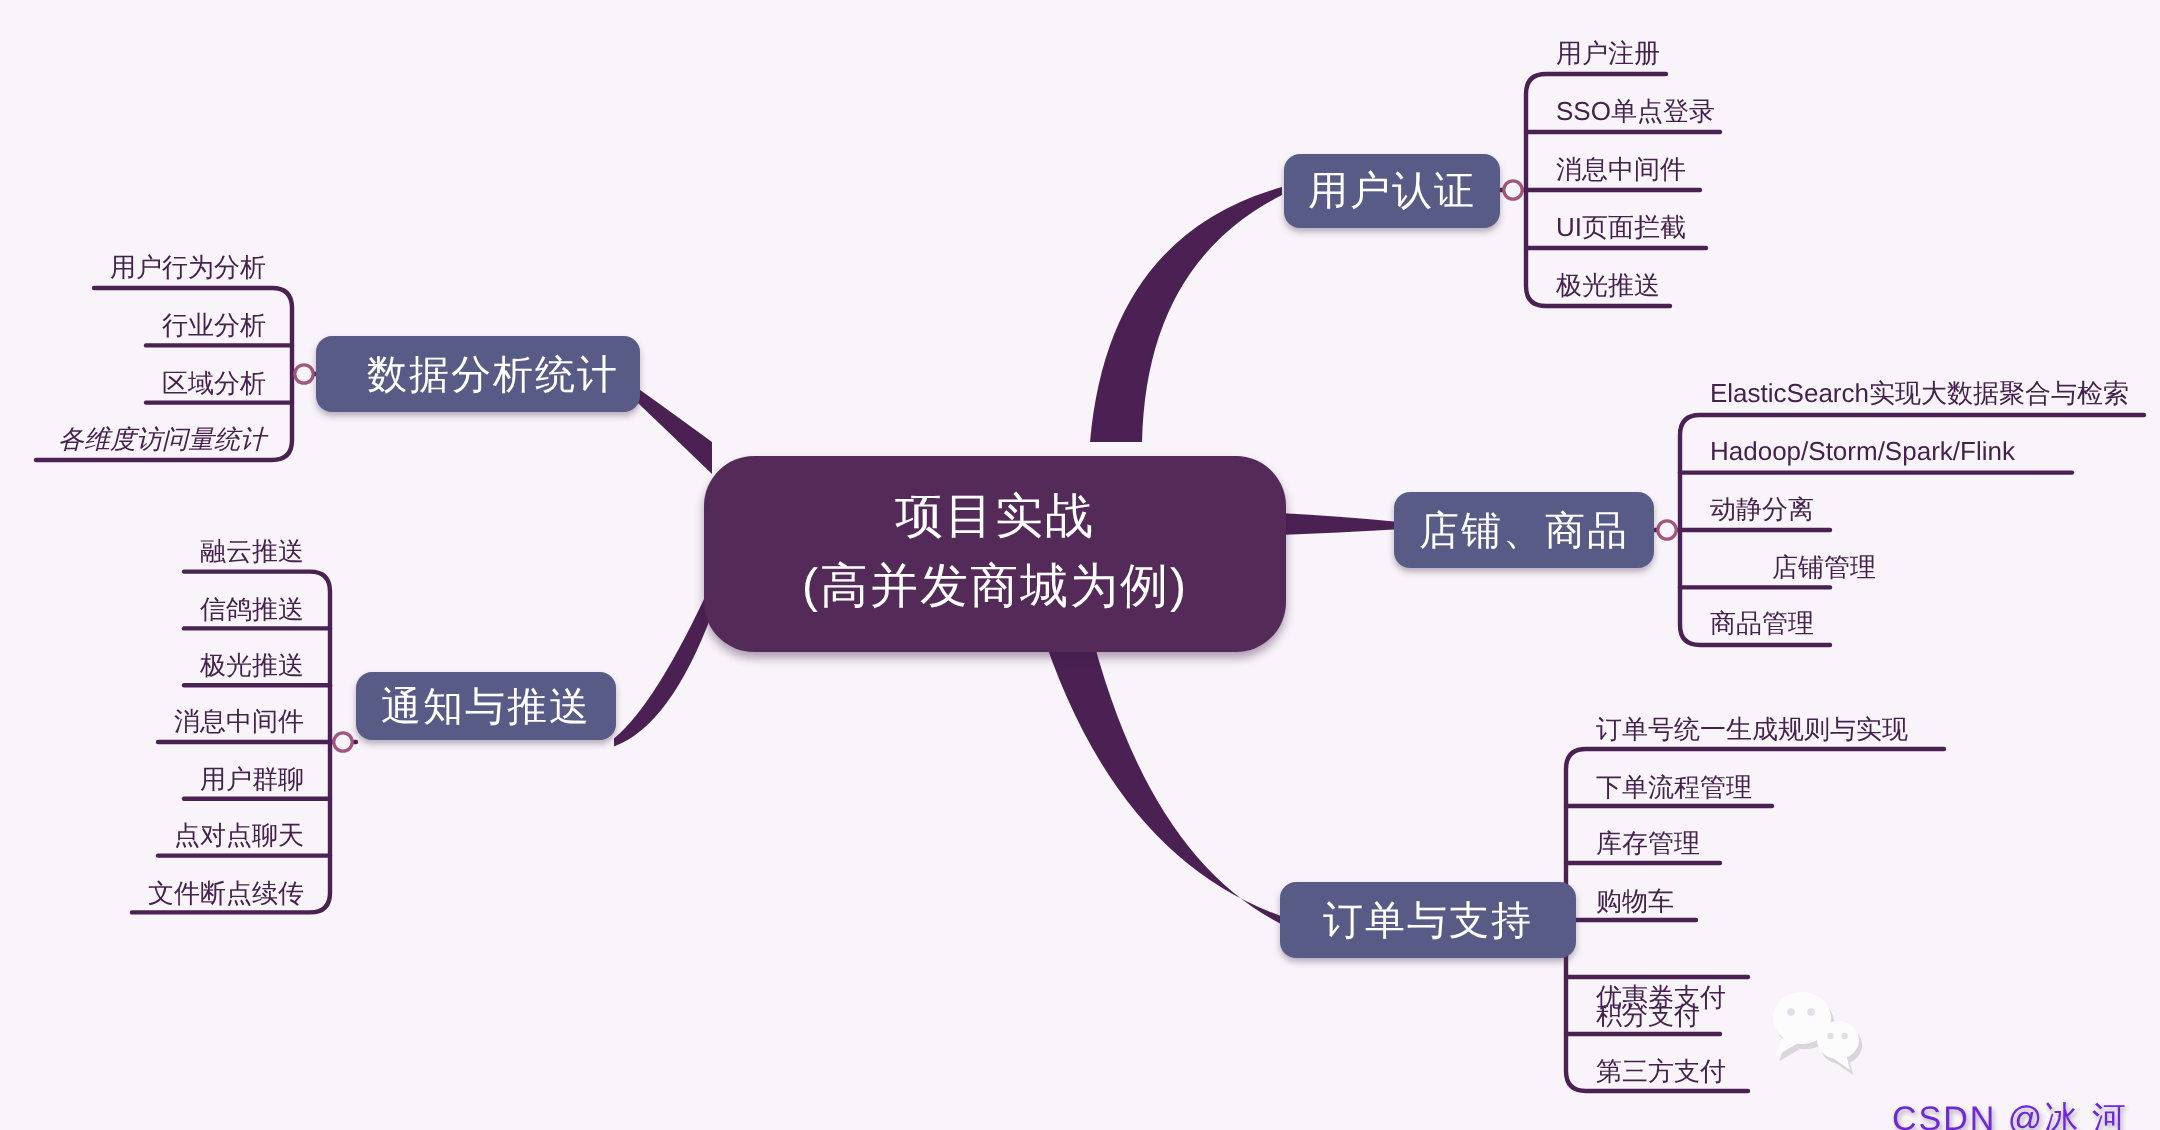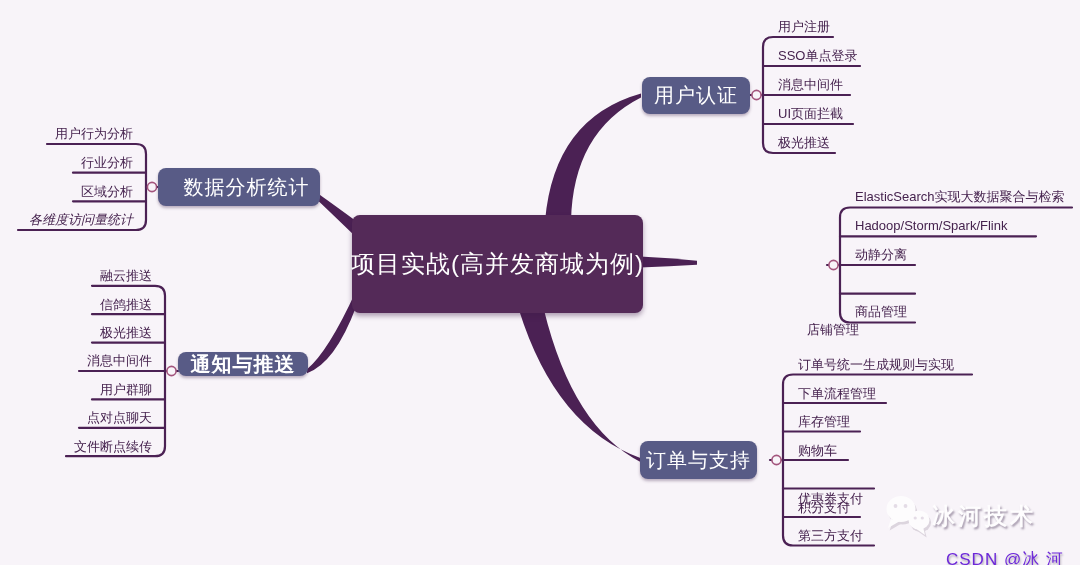--- a/index.html
+++ b/index.html
@@ -10,23 +10,24 @@
   }
   svg.wires{position:absolute;left:0;top:0;width:1080px;height:565px;}
   .node{
     position:absolute;display:flex;align-items:center;justify-content:center;
     background:#585b86;color:#ffffff;border-radius:8px;
     font-size:20px;letter-spacing:1px;white-space:nowrap;
     box-shadow:0 2px 3px rgba(70,40,80,.35);
     cursor:default;
   }
   .root-node{
-    background:#542a58;border-radius:8px;
+    background:#542a58;border-radius:25px;flex-direction:column;
     font-size:24px;line-height:1.45;letter-spacing:1px;
     box-shadow:0 3px 5px rgba(60,25,70,.4);
+    margin-top:13px;
   }
   .leaf{
     position:absolute;font-size:13px;line-height:14px;color:#45224e;
     white-space:nowrap;cursor:default;
   }
   .leaf.left{text-align:left;}
   .wm-brand{
     position:absolute;left:932px;top:501px;font-size:23px;font-weight:bold;
     letter-spacing:3px;color:#fefdfe;white-space:nowrap;
     text-shadow:1.5px 2px 2px rgba(158,146,166,.9);
@@ -104,34 +105,35 @@
       <circle cx="171.5" cy="371" r="4.6"></circle>
     </g>
   </svg>
 
   <div class="node root-node" style="left:352px;top:215px;width:291px;height:98px;">
     <span>项目实战</span>
     <span>(高并发商城为例)</span>
   </div>
 
   <div class="node" style="left:642px;top:77px;width:108px;height:37px;">用户认证</div>
-  <div class="node" style="left:640px;top:441px;width:117px;height:38px;">订单与支持</div>
+  <div class="node" style="left:697px;top:246px;width:130px;height:38px;">店铺、商品</div>
+  <div class="node" style="left:640px;top:441px;width:148px;height:38px;">订单与支持</div>
   <div class="node" style="left:158px;top:168px;width:147px;height:38px;padding-left:15px;">数据分析统计</div>
-  <div class="node" style="left:178px;top:352px;width:130px;height:24px;font-weight:bold;">通知与推送</div>
+  <div class="node" style="left:178px;top:336px;width:130px;height:34px;">通知与推送</div>
 
   <div class="leaf" style="left:778px;top:20px;">用户注册</div>
   <div class="leaf" style="left:778px;top:49px;">SSO单点登录</div>
   <div class="leaf" style="left:778px;top:78px;">消息中间件</div>
   <div class="leaf" style="left:778px;top:107px;">UI页面拦截</div>
   <div class="leaf" style="left:778px;top:136px;">极光推送</div>
 
   <div class="leaf" style="left:855px;top:190px;">ElasticSearch实现大数据聚合与检索</div>
   <div class="leaf" style="left:855px;top:219px;">Hadoop/Storm/Spark/Flink</div>
   <div class="leaf" style="left:855px;top:248px;">动静分离</div>
-  <div class="leaf" style="left:807px;top:277px;margin-top:46px;">店铺管理</div>
+  <div class="leaf" style="left:886px;top:277px;">店铺管理</div>
   <div class="leaf" style="left:855px;top:305px;">商品管理</div>
 
   <div class="leaf" style="left:798px;top:358px;">订单号统一生成规则与实现</div>
   <div class="leaf" style="left:798px;top:386.5px;">下单流程管理</div>
   <div class="leaf" style="left:798px;top:415px;">库存管理</div>
   <div class="leaf" style="left:798px;top:443.5px;">购物车</div>
   <div class="leaf" style="left:798px;top:472px;margin-top:20px;">优惠券支付</div>
   <div class="leaf" style="left:798px;top:500.5px;">积分支付</div>
   <div class="leaf" style="left:798px;top:529px;">第三方支付</div>
 
@@ -163,16 +165,15 @@
         <polygon points="39,33 41,41 31,34"></polygon>
       </g>
       <g fill="#e4dce6">
         <circle cx="11.5" cy="12" r="1.9"></circle>
         <circle cx="21.5" cy="12" r="1.9"></circle>
         <circle cx="31.2" cy="24" r="1.6"></circle>
         <circle cx="38.3" cy="24" r="1.6"></circle>
       </g>
     </svg>
   </div>
-  <div class="wm-brand">冰河技术</div>
   <div class="wm-credit">CSDN @冰 河</div>
 
 </div>
 
 </body></html>

